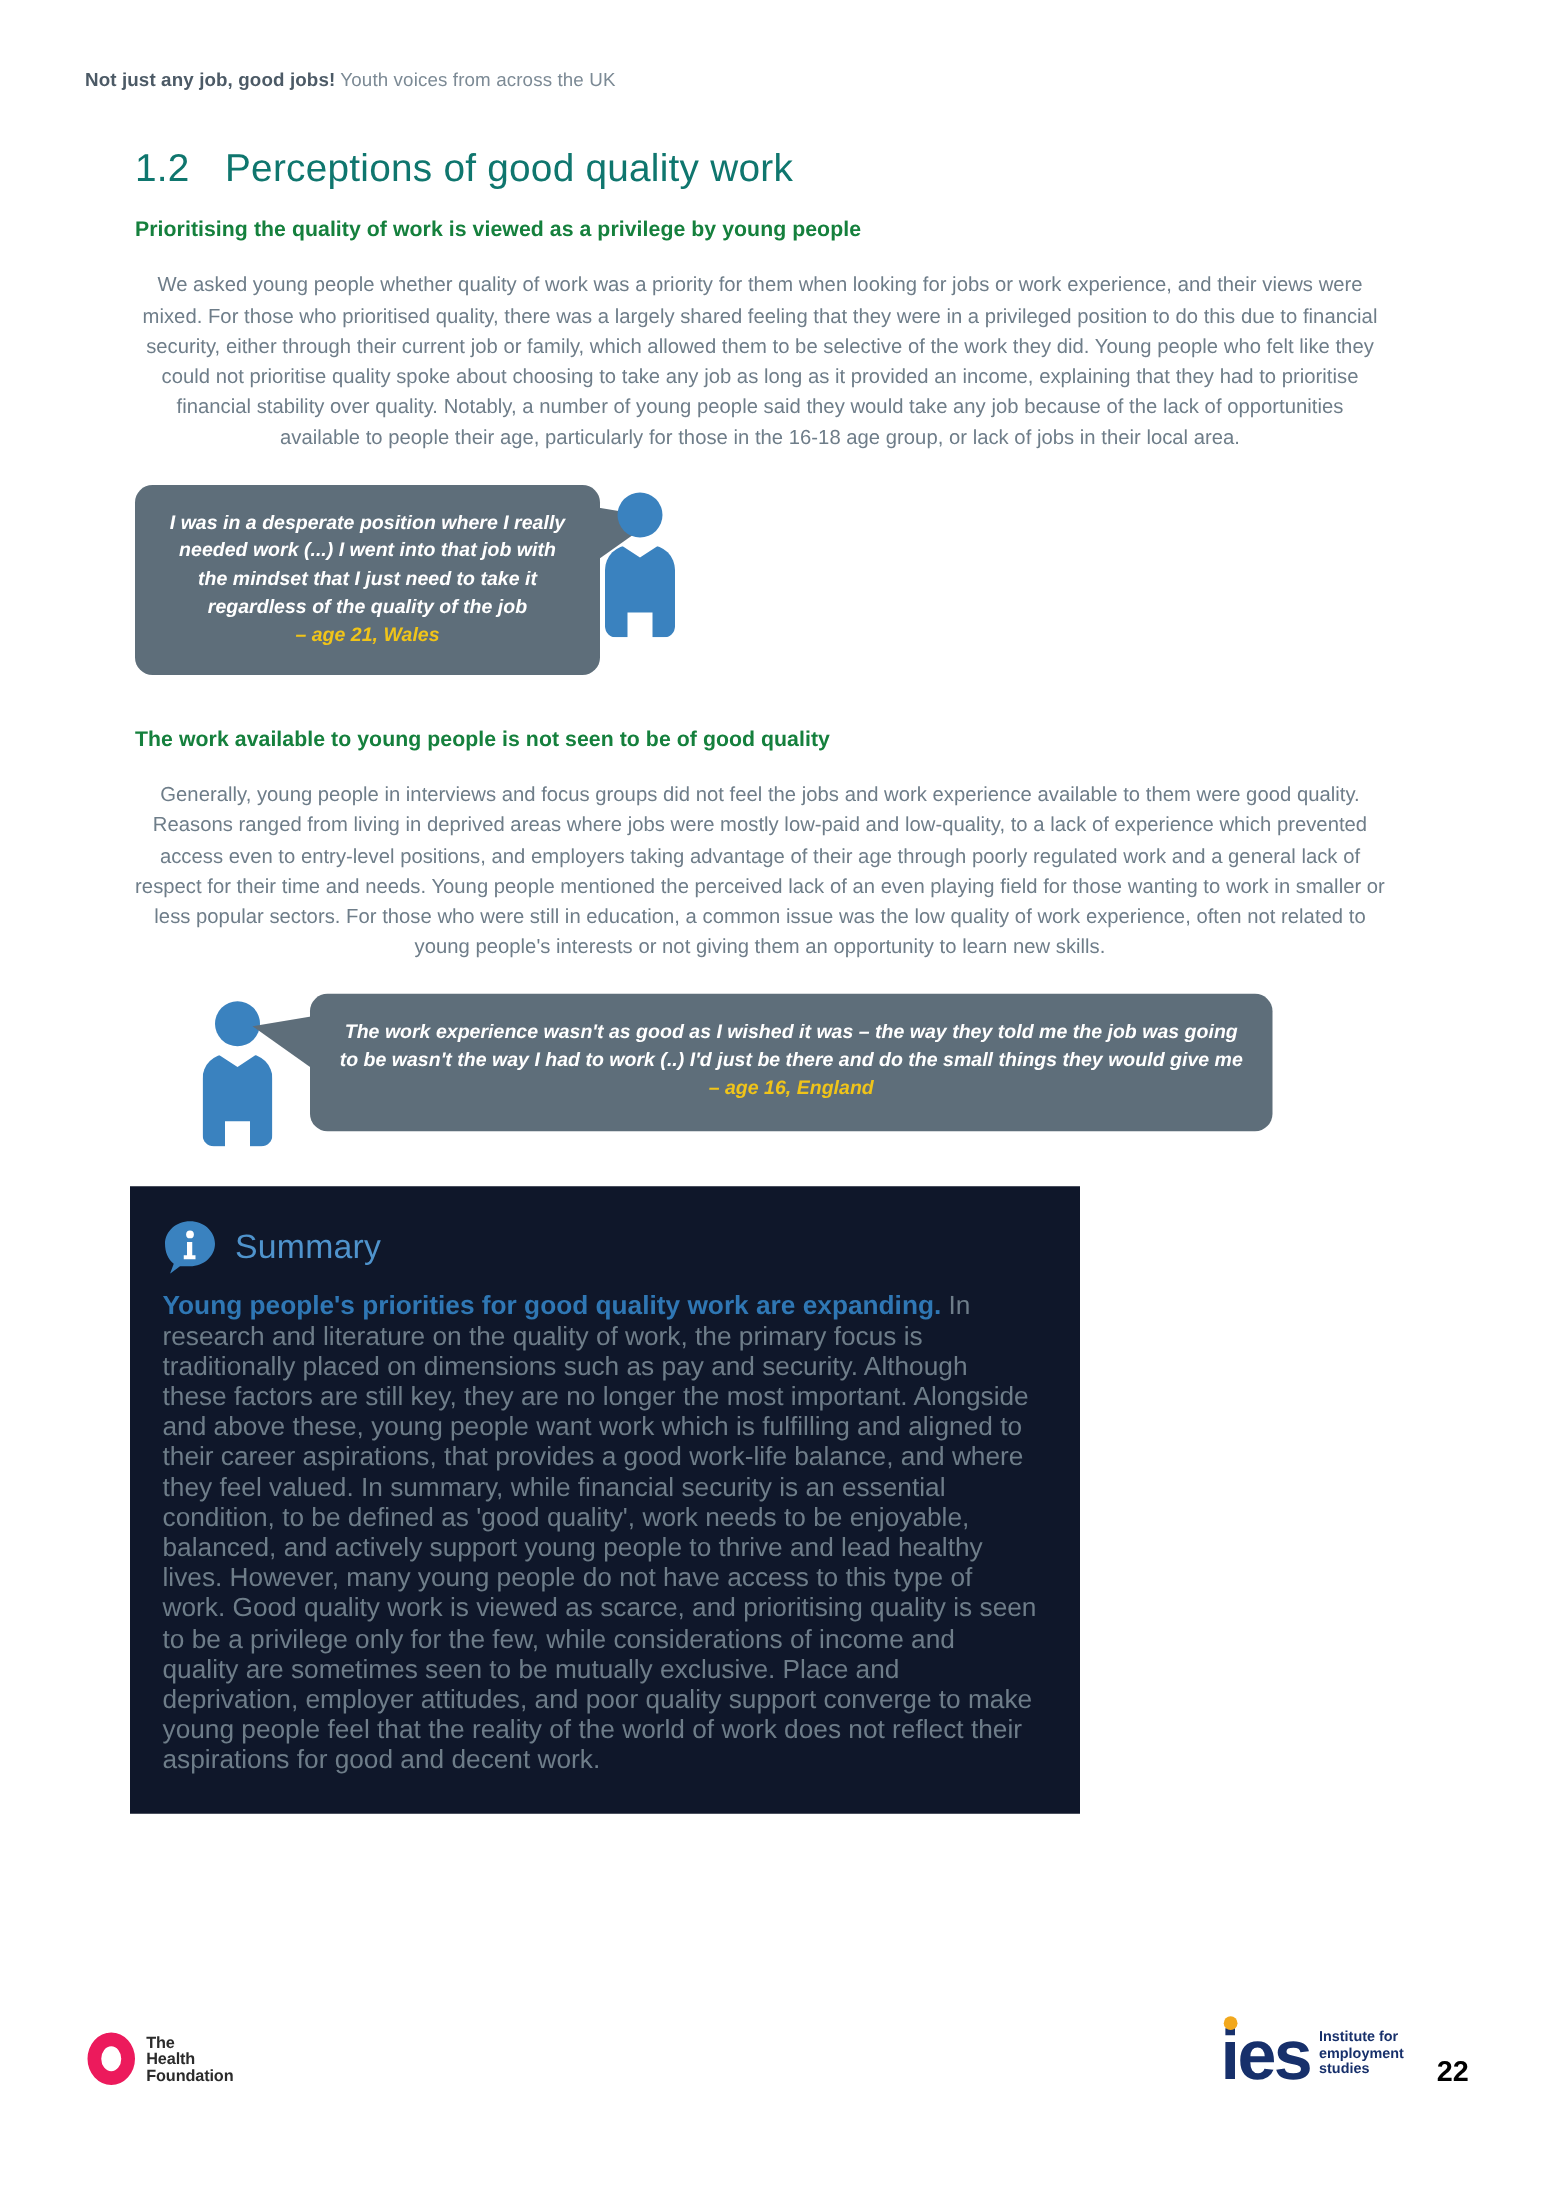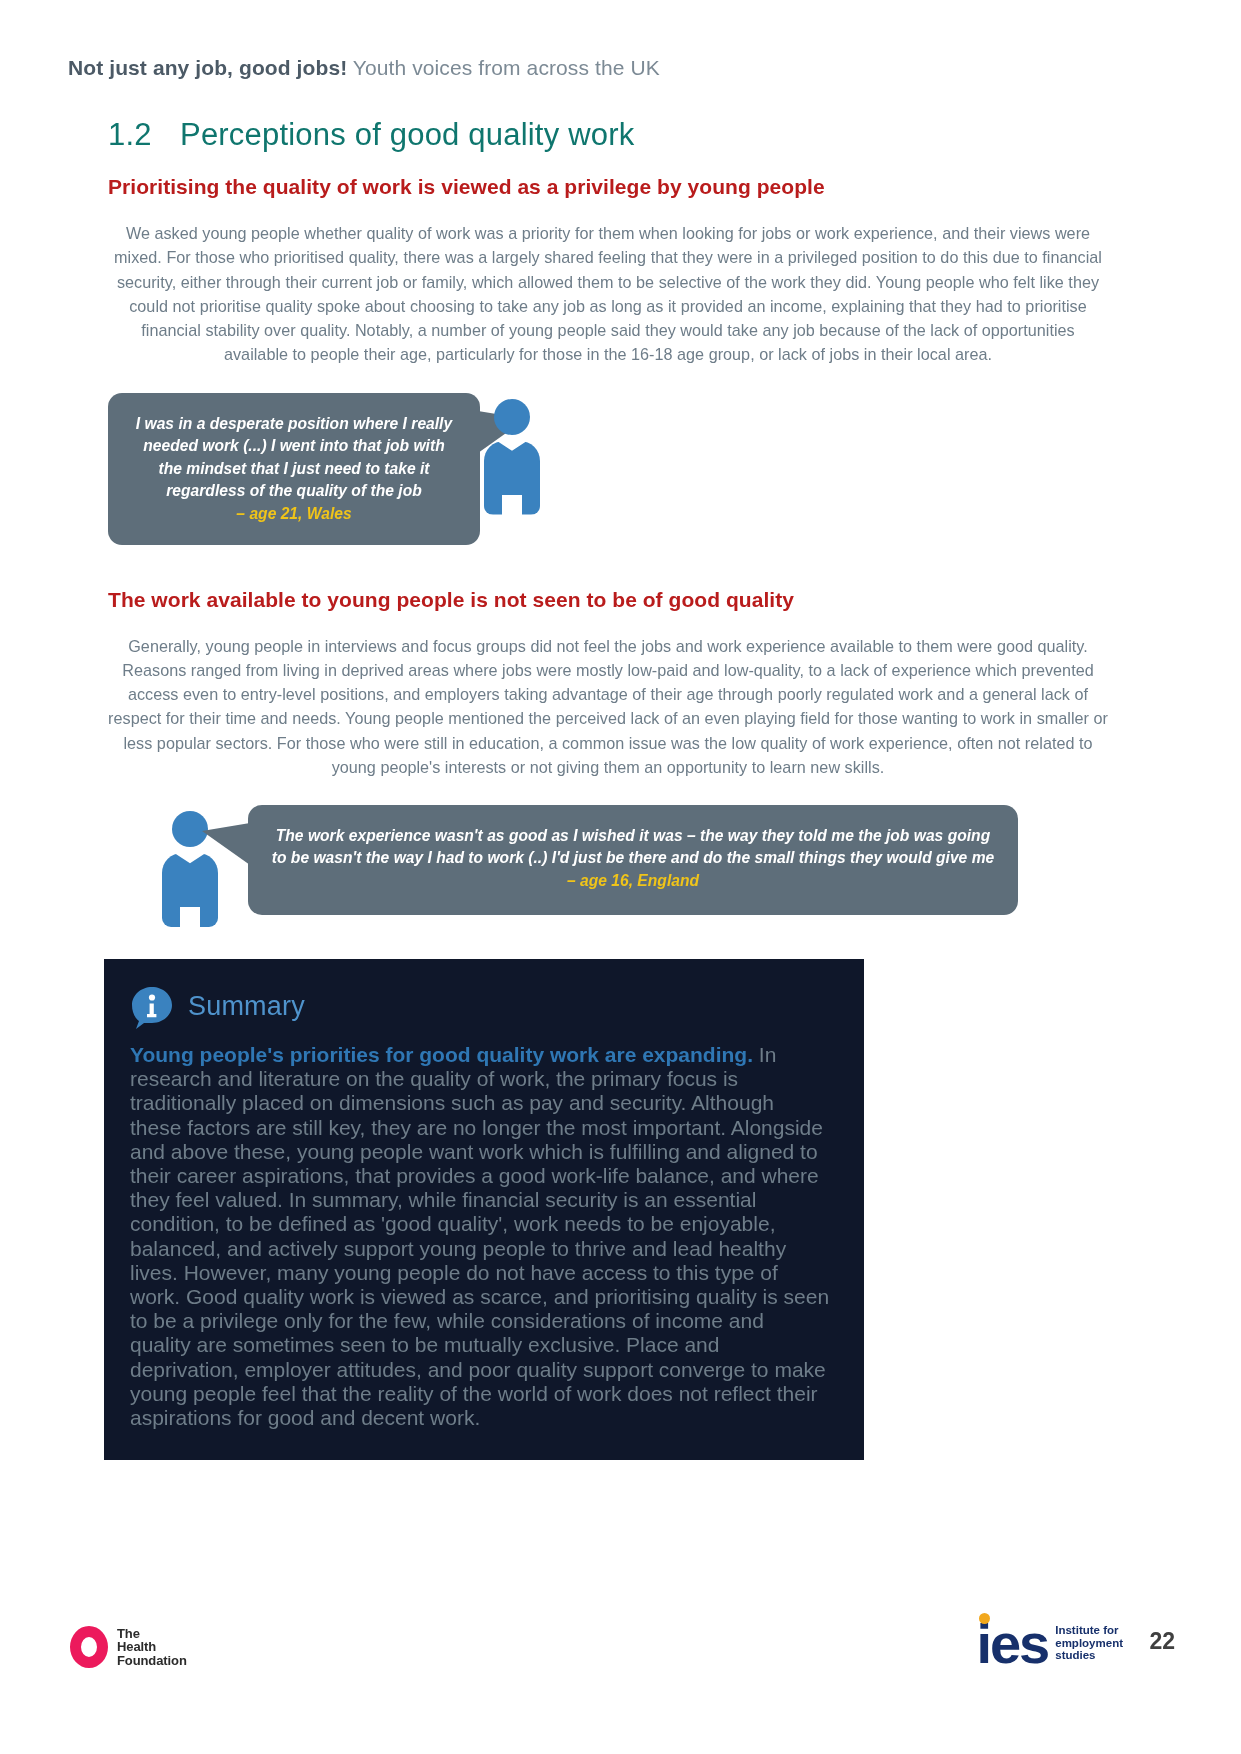--- a/index.html
+++ b/index.html
@@ -19,21 +19,21 @@
     position: absolute;
     inset: 0;
     background: #fff;
   }
 
   
   .running-header {
     position: absolute;
     left: 68px;
     top: 56px;
-    font-size: 21px;
+    font-size: 15px;
     letter-spacing: 0.1px;
     color: #6b7a87;
     white-space: nowrap;
   }
   .running-header .rh-bold {
     font-weight: bold;
     color: #4c5a66;
   }
   .running-header .rh-rest {
     font-weight: normal;
@@ -58,23 +58,23 @@
     display: flex;
   }
   h1.section-title .num {
     display: inline-block;
     width: 72px;
     flex: none;
   }
 
   h2.sub-head {
     margin: 22px 0 0 0;
-    font-size: 21px;
-    font-weight: bold;
-    color: #b91c1c;
+    font-size: 17px;
+    font-weight: bold;
+    color: #15803d;
     letter-spacing: 0.05px;
     line-height: 1.2;
   }
 
   p.body {
     margin: 22px 0 0 0;
     font-size: 16.2px;
     line-height: 24.2px;
     color: #6e7d89;
     text-align: center;
@@ -286,23 +286,23 @@
   .ies-words {
     font-size: 11.5px;
     font-weight: bold;
     line-height: 12.6px;
     color: #17306b;
     padding-bottom: 2px;
   }
   .page-number {
     position: absolute;
     right: 66px;
-    top: 16px;
+    top: 32px;
     font-size: 23px;
-    color: #404040;
+    color: #000000;
     font-weight: bold;
   }
 </style>
 </head>
 <body>
 
 <div class="page">
 
   <div class="running-header">
     <span class="rh-bold">Not just any job, good jobs!</span><span class="rh-rest"> Youth voices from across the UK</span>

